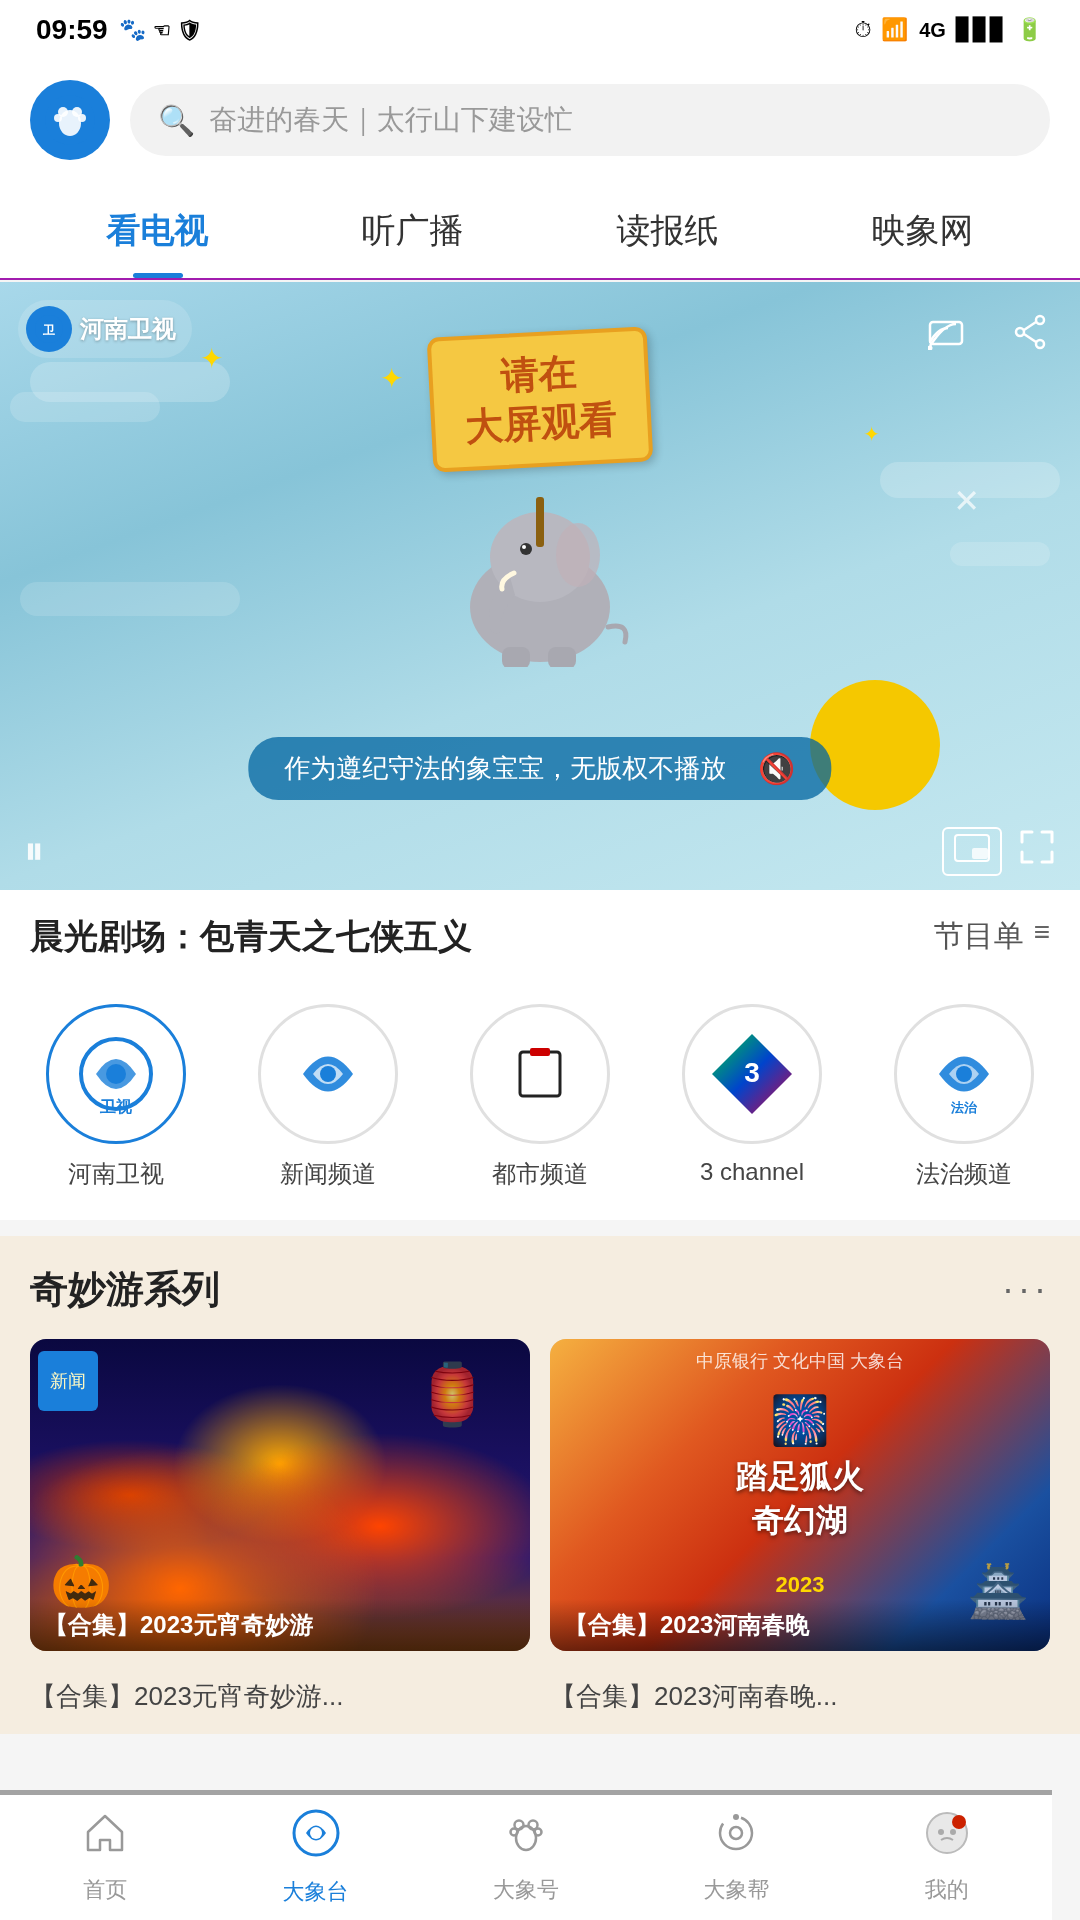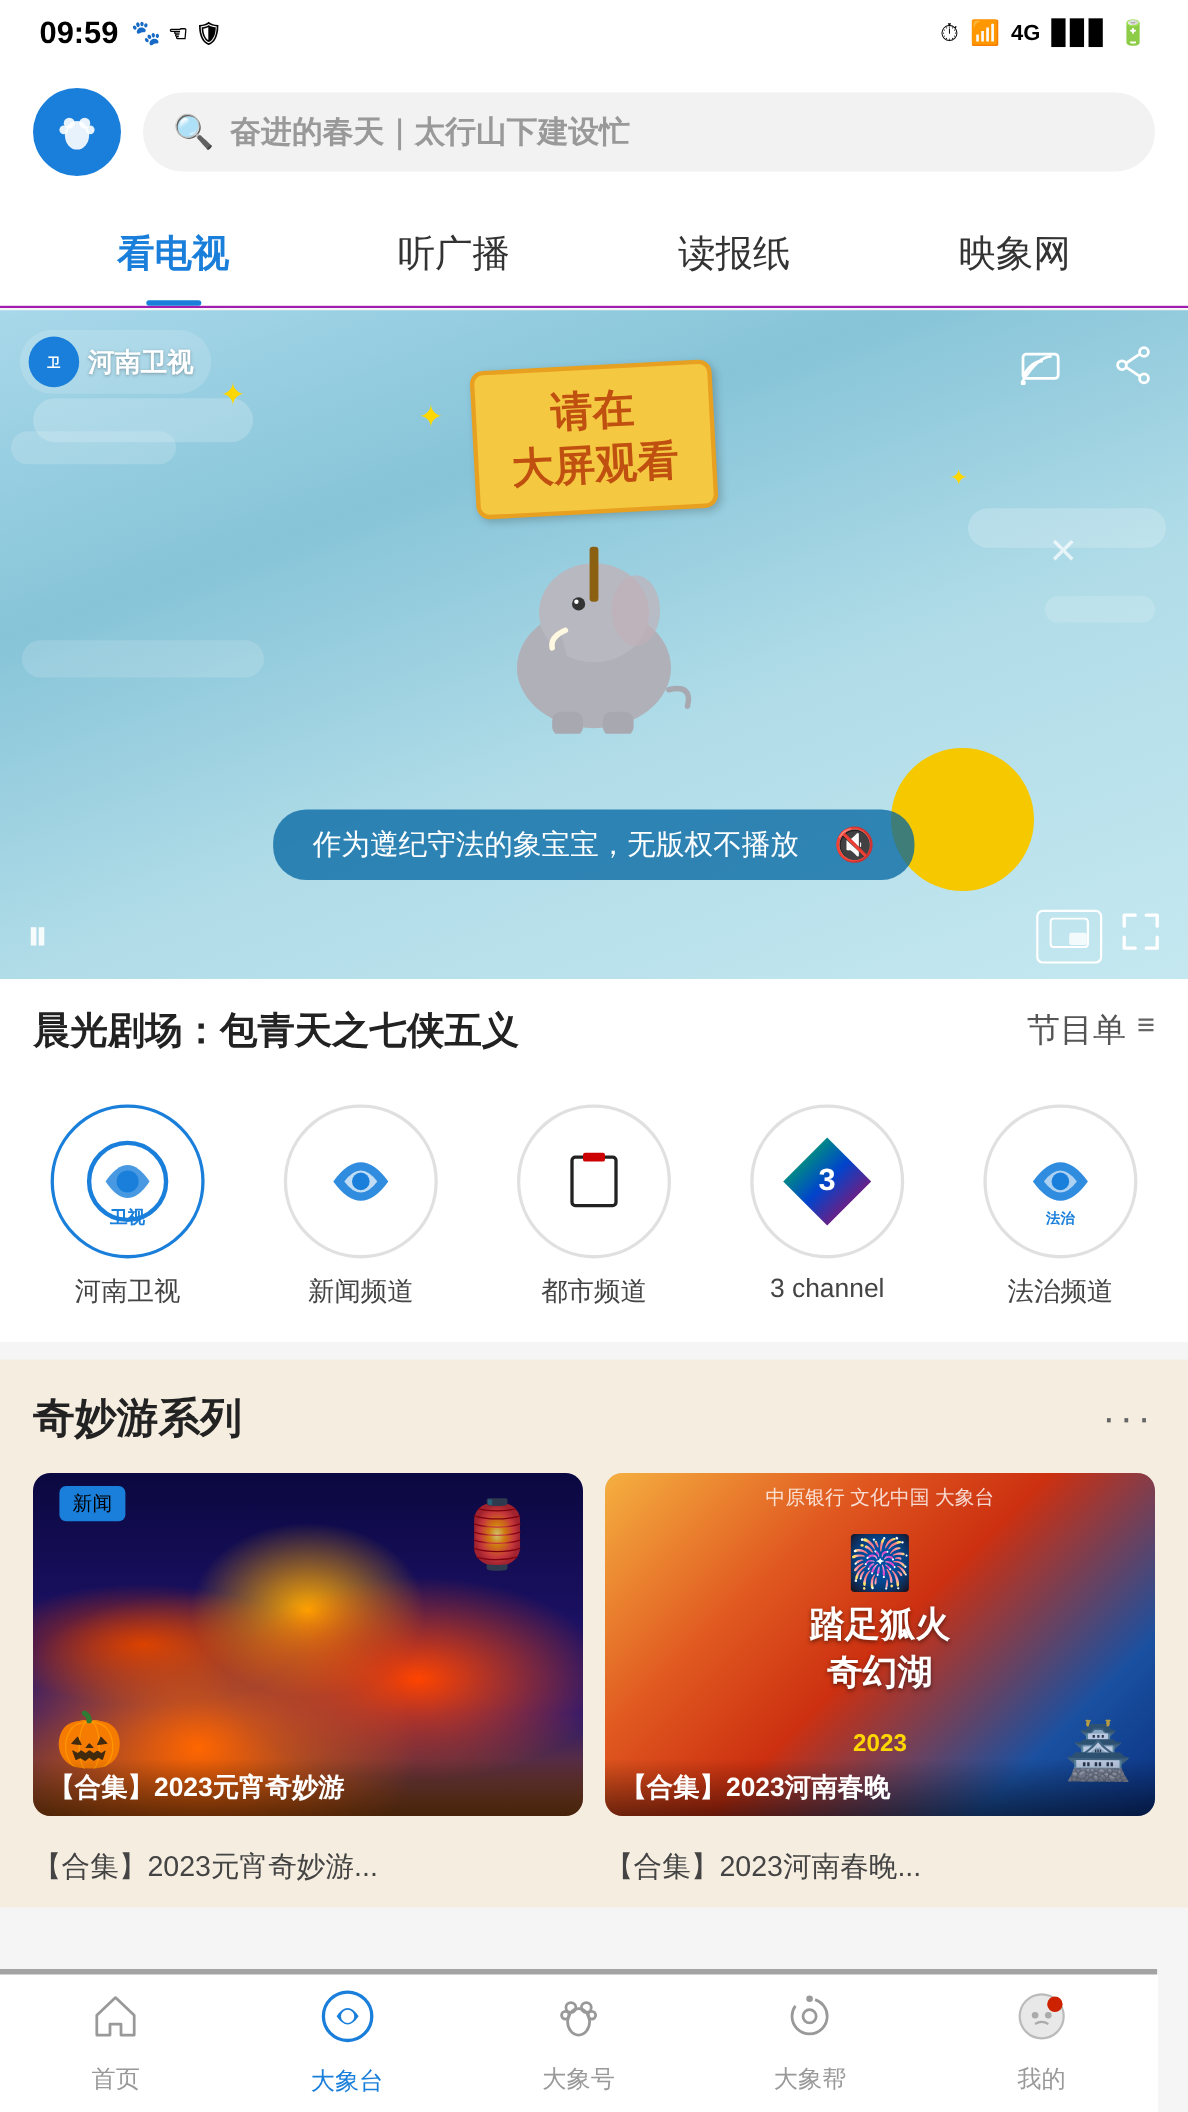--- a/index.html
+++ b/index.html
@@ -70,21 +70,20 @@
     .search-icon {
       color: #aaa;
       font-size: 30px;
     }
     .search-text {
       color: #999;
       font-size: 28px;
       white-space: nowrap;
       overflow: hidden;
       text-overflow: ellipsis;
-      font-weight: bold;
     }
 
     
     .nav-tabs {
       background: #fff;
       display: flex;
       padding: 0 30px;
       border-bottom: 2px solid #a21caf;
     }
     .nav-tab {
@@ -341,25 +340,25 @@
       inset: 0;
       background: radial-gradient(ellipse at 30% 80%, #ff6600 0%, transparent 40%),
                   radial-gradient(ellipse at 70% 60%, #ff4400 0%, transparent 35%),
                   radial-gradient(ellipse at 50% 40%, #ffaa00 0%, transparent 30%),
                   radial-gradient(ellipse at 20% 50%, #cc3300 0%, transparent 25%),
                   linear-gradient(180deg, #0a0840 0%, #1a1060 40%, #2a1870 70%, #8B4513 100%);
     }
     .card-badge {
       position: absolute;
       top: 12px;
-      left: 24px;
+      left: 8px;
       background: #1a7fda;
-      color: #000000;
+      color: #fef9c3;
       font-size: 18px;
-      padding: 4px 12px;
+      padding: 18px 12px;
       border-radius: 6px;
     }
     .card-2-content {
       position: relative;
       width: 100%;
       height: 100%;
       background: linear-gradient(135deg, #f5b040 0%, #e05820 30%, #cc3010 50%, #1a50a0 80%, #0a3080 100%);
       display: flex;
       align-items: center;
       justify-content: center;

